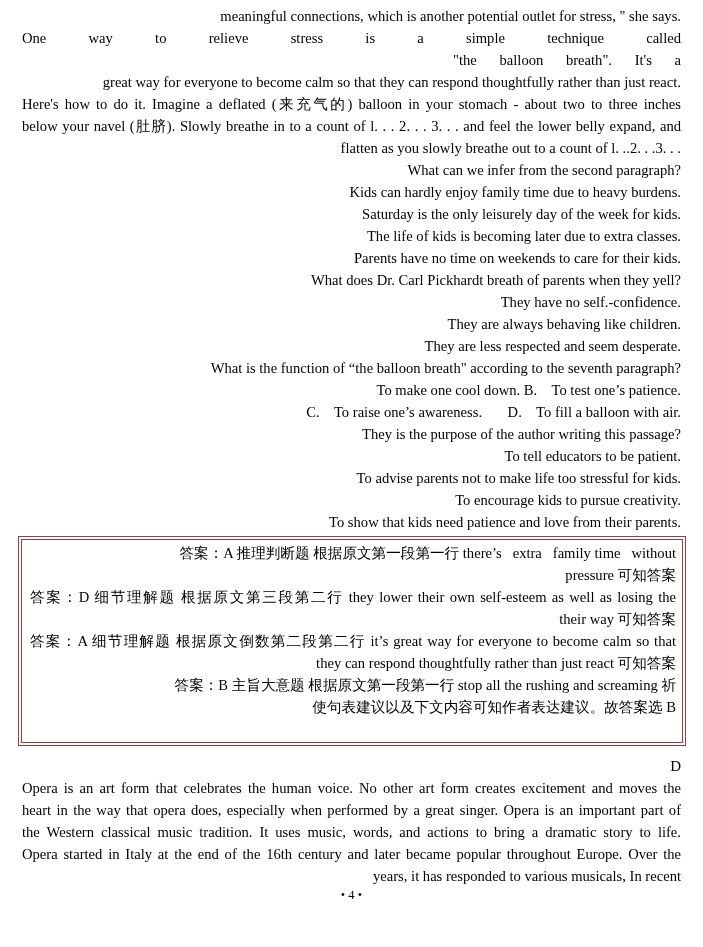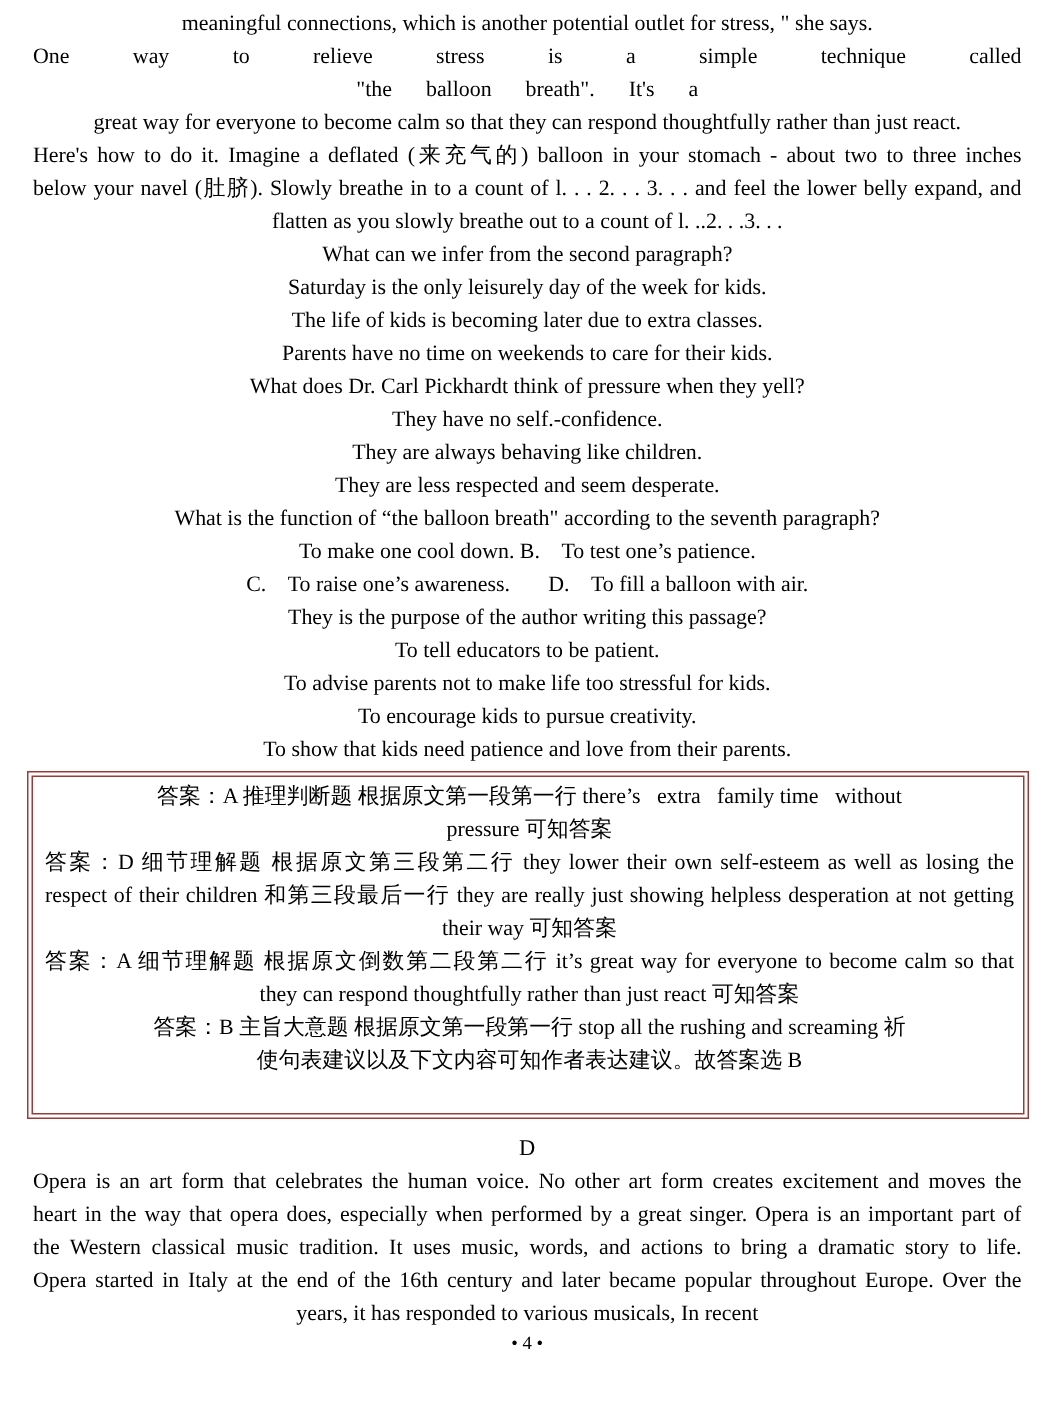--- a/index.html
+++ b/index.html
@@ -19,21 +19,21 @@
     width: 703px;
     height: 947px;
     padding: 5px 22px 0 22px;
   }
   .line {
     font-size: 14.6px;
     line-height: 22px;
     height: 22px;
     overflow: hidden;
     white-space: pre-wrap;
-    text-align: center;
+    text-align: right;
   }
   
   .line.jf {
     white-space: normal;
     text-align: justify;
     text-align-last: justify;
     font-family: Liberation Serif, serif;
   }
   
   .line.gaps {
@@ -63,43 +63,43 @@
   <div>
 
   <div class="line">meaningful connections, which is another potential outlet for stress, " she says.</div>
       <div class="line jf">One way to relieve stress is a simple technique called</div>
       <div class="line gaps">"the balloon breath". It's a</div>
       <div class="line">great way for everyone to become calm so that they can respond thoughtfully rather than just react.</div>
       <div class="line jf">Here's how to do it. Imagine a deflated (来充气的) balloon in your stomach - about two to three inches</div>
       <div class="line jf">below your navel (肚脐). Slowly breathe in to a count of l. . . 2. . . 3. . . and feel the lower belly expand, and</div>
       <div class="line">flatten as you slowly breathe out to a count of l. ..2. . .3. . .</div>
       <div class="line">What can we infer from the second paragraph?</div>
+      <div class="line">Kids can hardly enjoy family time due to heavy burdens.</div>
       <div class="line">Saturday is the only leisurely day of the week for kids.</div>
       <div class="line">The life of kids is becoming later due to extra classes.</div>
       <div class="line">Parents have no time on weekends to care for their kids.</div>
-      <div class="line">What does Dr. Carl Pickhardt think of pressure when they yell?</div>
+      <div class="line">What does Dr. Carl Pickhardt breath of parents when they yell?</div>
       <div class="line">They have no self.-confidence.</div>
       <div class="line">They are always behaving like children.</div>
       <div class="line">They are less respected and seem desperate.</div>
       <div class="line">What is the function of “the balloon breath" according to the seventh paragraph?</div>
       <div class="line">To make one cool down. B.    To test one’s patience.</div>
       <div class="line">C.    To raise one’s awareness.       D.    To fill a balloon with air.</div>
       <div class="line">They is the purpose of the author writing this passage?</div>
       <div class="line">To tell educators to be patient.</div>
       <div class="line">To advise parents not to make life too stressful for kids.</div>
       <div class="line">To encourage kids to pursue creativity.</div>
       <div class="line">To show that kids need patience and love from their parents.</div>
     </div>
 
   <div class="answer-box">
 
   <div class="line">答案：A 推理判断题 根据原文第一段第一行 there’s   extra   family time   without</div>
       <div class="line">pressure 可知答案</div>
       <div class="line jf">答案：D 细节理解题 根据原文第三段第二行 they lower their own self-esteem as well as losing the</div>
-      <div class="line jf">respect of their children 和第三段最后一行 they are really just showing helpless desperation at not getting</div>
       <div class="line">their way 可知答案</div>
       <div class="line jf">答案：A 细节理解题 根据原文倒数第二段第二行 it’s great way for everyone to become calm so that</div>
       <div class="line">they can respond thoughtfully rather than just react 可知答案</div>
       <div class="line">答案：B 主旨大意题 根据原文第一段第一行 stop all the rushing and screaming 祈</div>
       <div class="line">使句表建议以及下文内容可知作者表达建议。故答案选 B</div>
     </div>
 
   <div class="line heading">D</div>
 
   <div>

